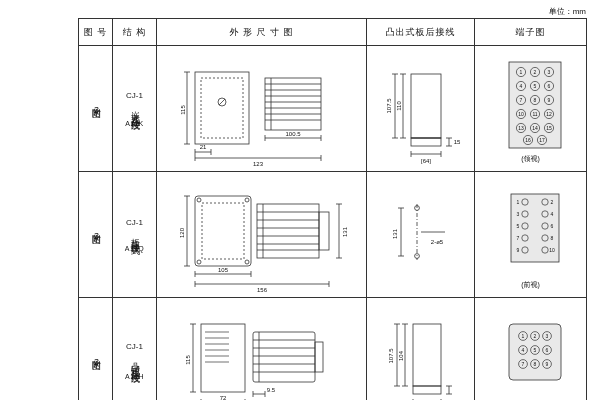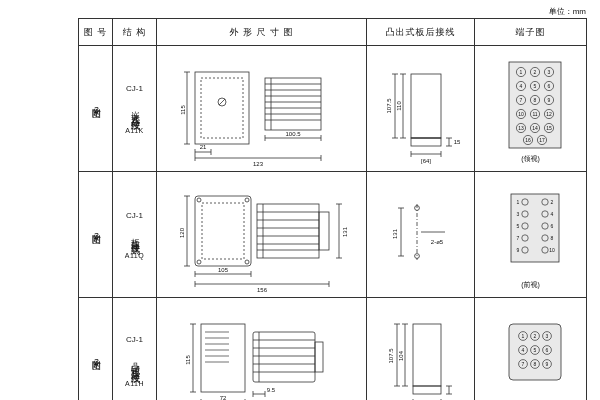--- a/index.html
+++ b/index.html
@@ -40,21 +40,21 @@
   .vtext{
     writing-mode:vertical-rl;
     text-orientation:upright;
     font-size:9px;
     letter-spacing:2px;
     line-height:1.1;
     margin:0 auto;
   }
   .struct-inner{
     display:flex;flex-direction:column;align-items:center;justify-content:center;
-    height:100%;gap:11px;
+    height:100%;gap:4px;
   }
   .struct-code{font-size:8px;}
   .struct-mid{display:flex;justify-content:center;}
   .struct-suffix{font-size:7px;letter-spacing:0.5px;}
 
   .dwg{position:relative;width:100%;height:100%;}
   svg{display:block;}
 
   .termcap{
     position:absolute;bottom:3px;left:0;right:0;text-align:center;font-size:7px;

